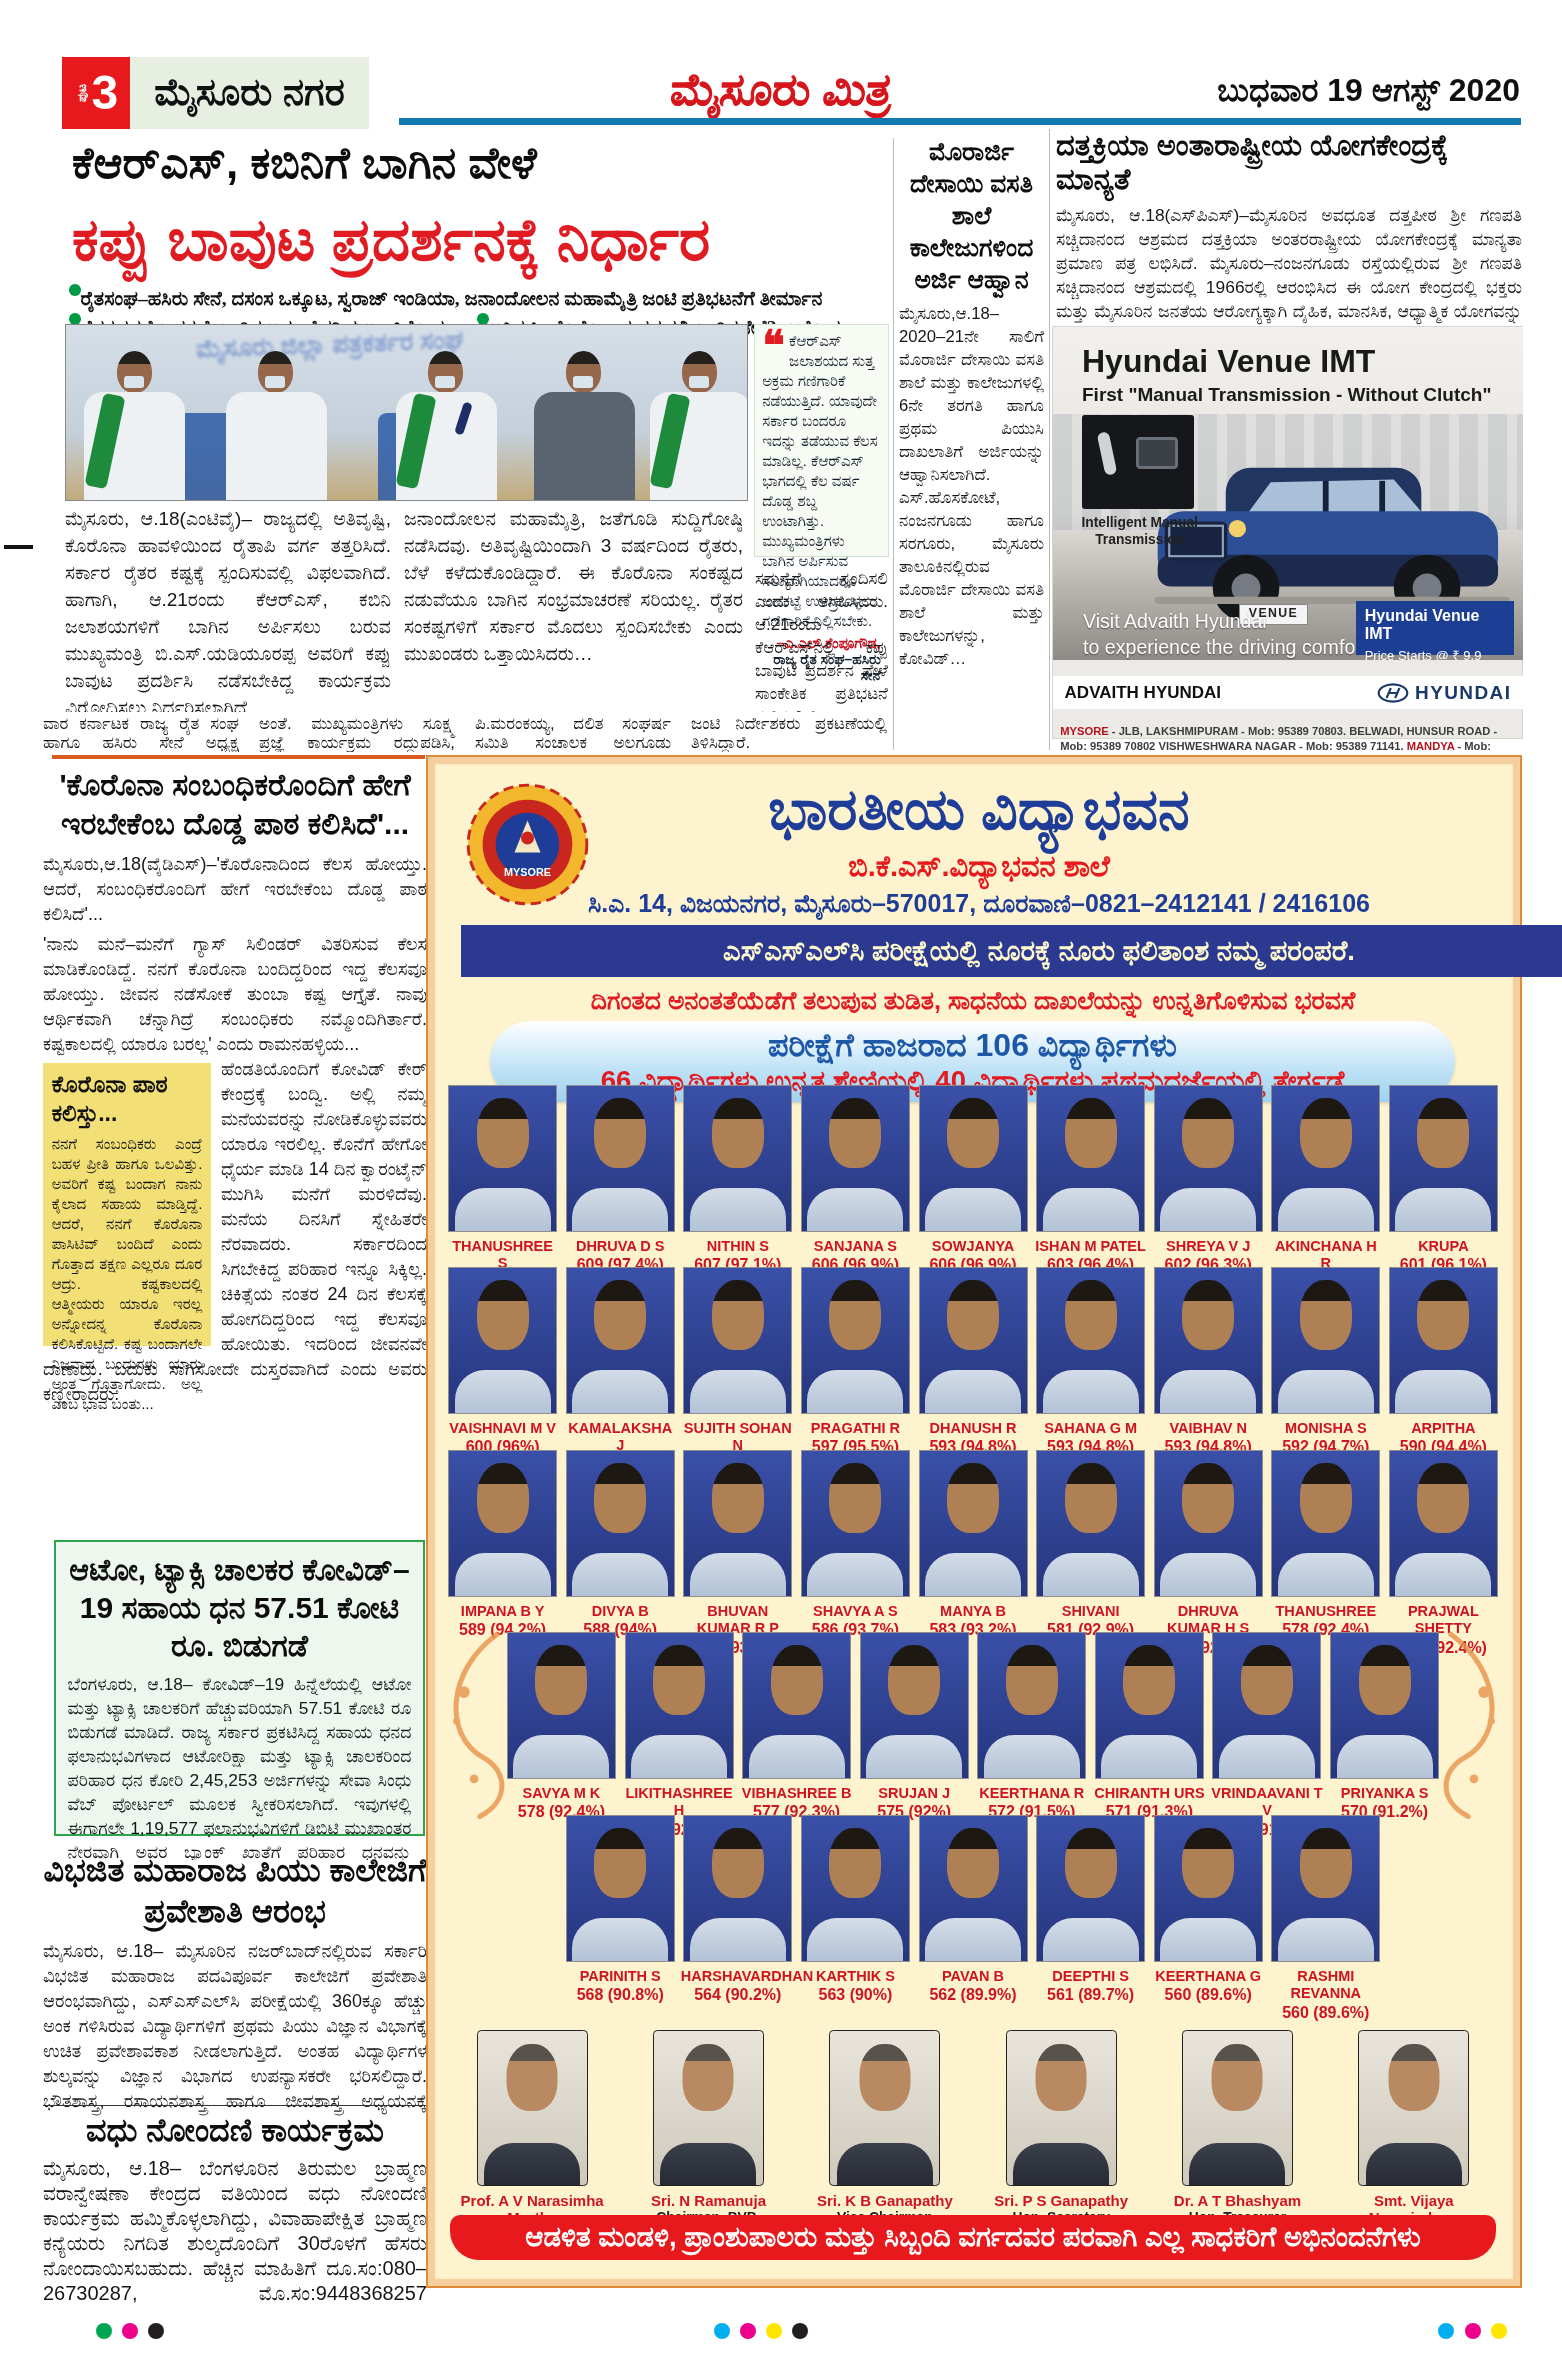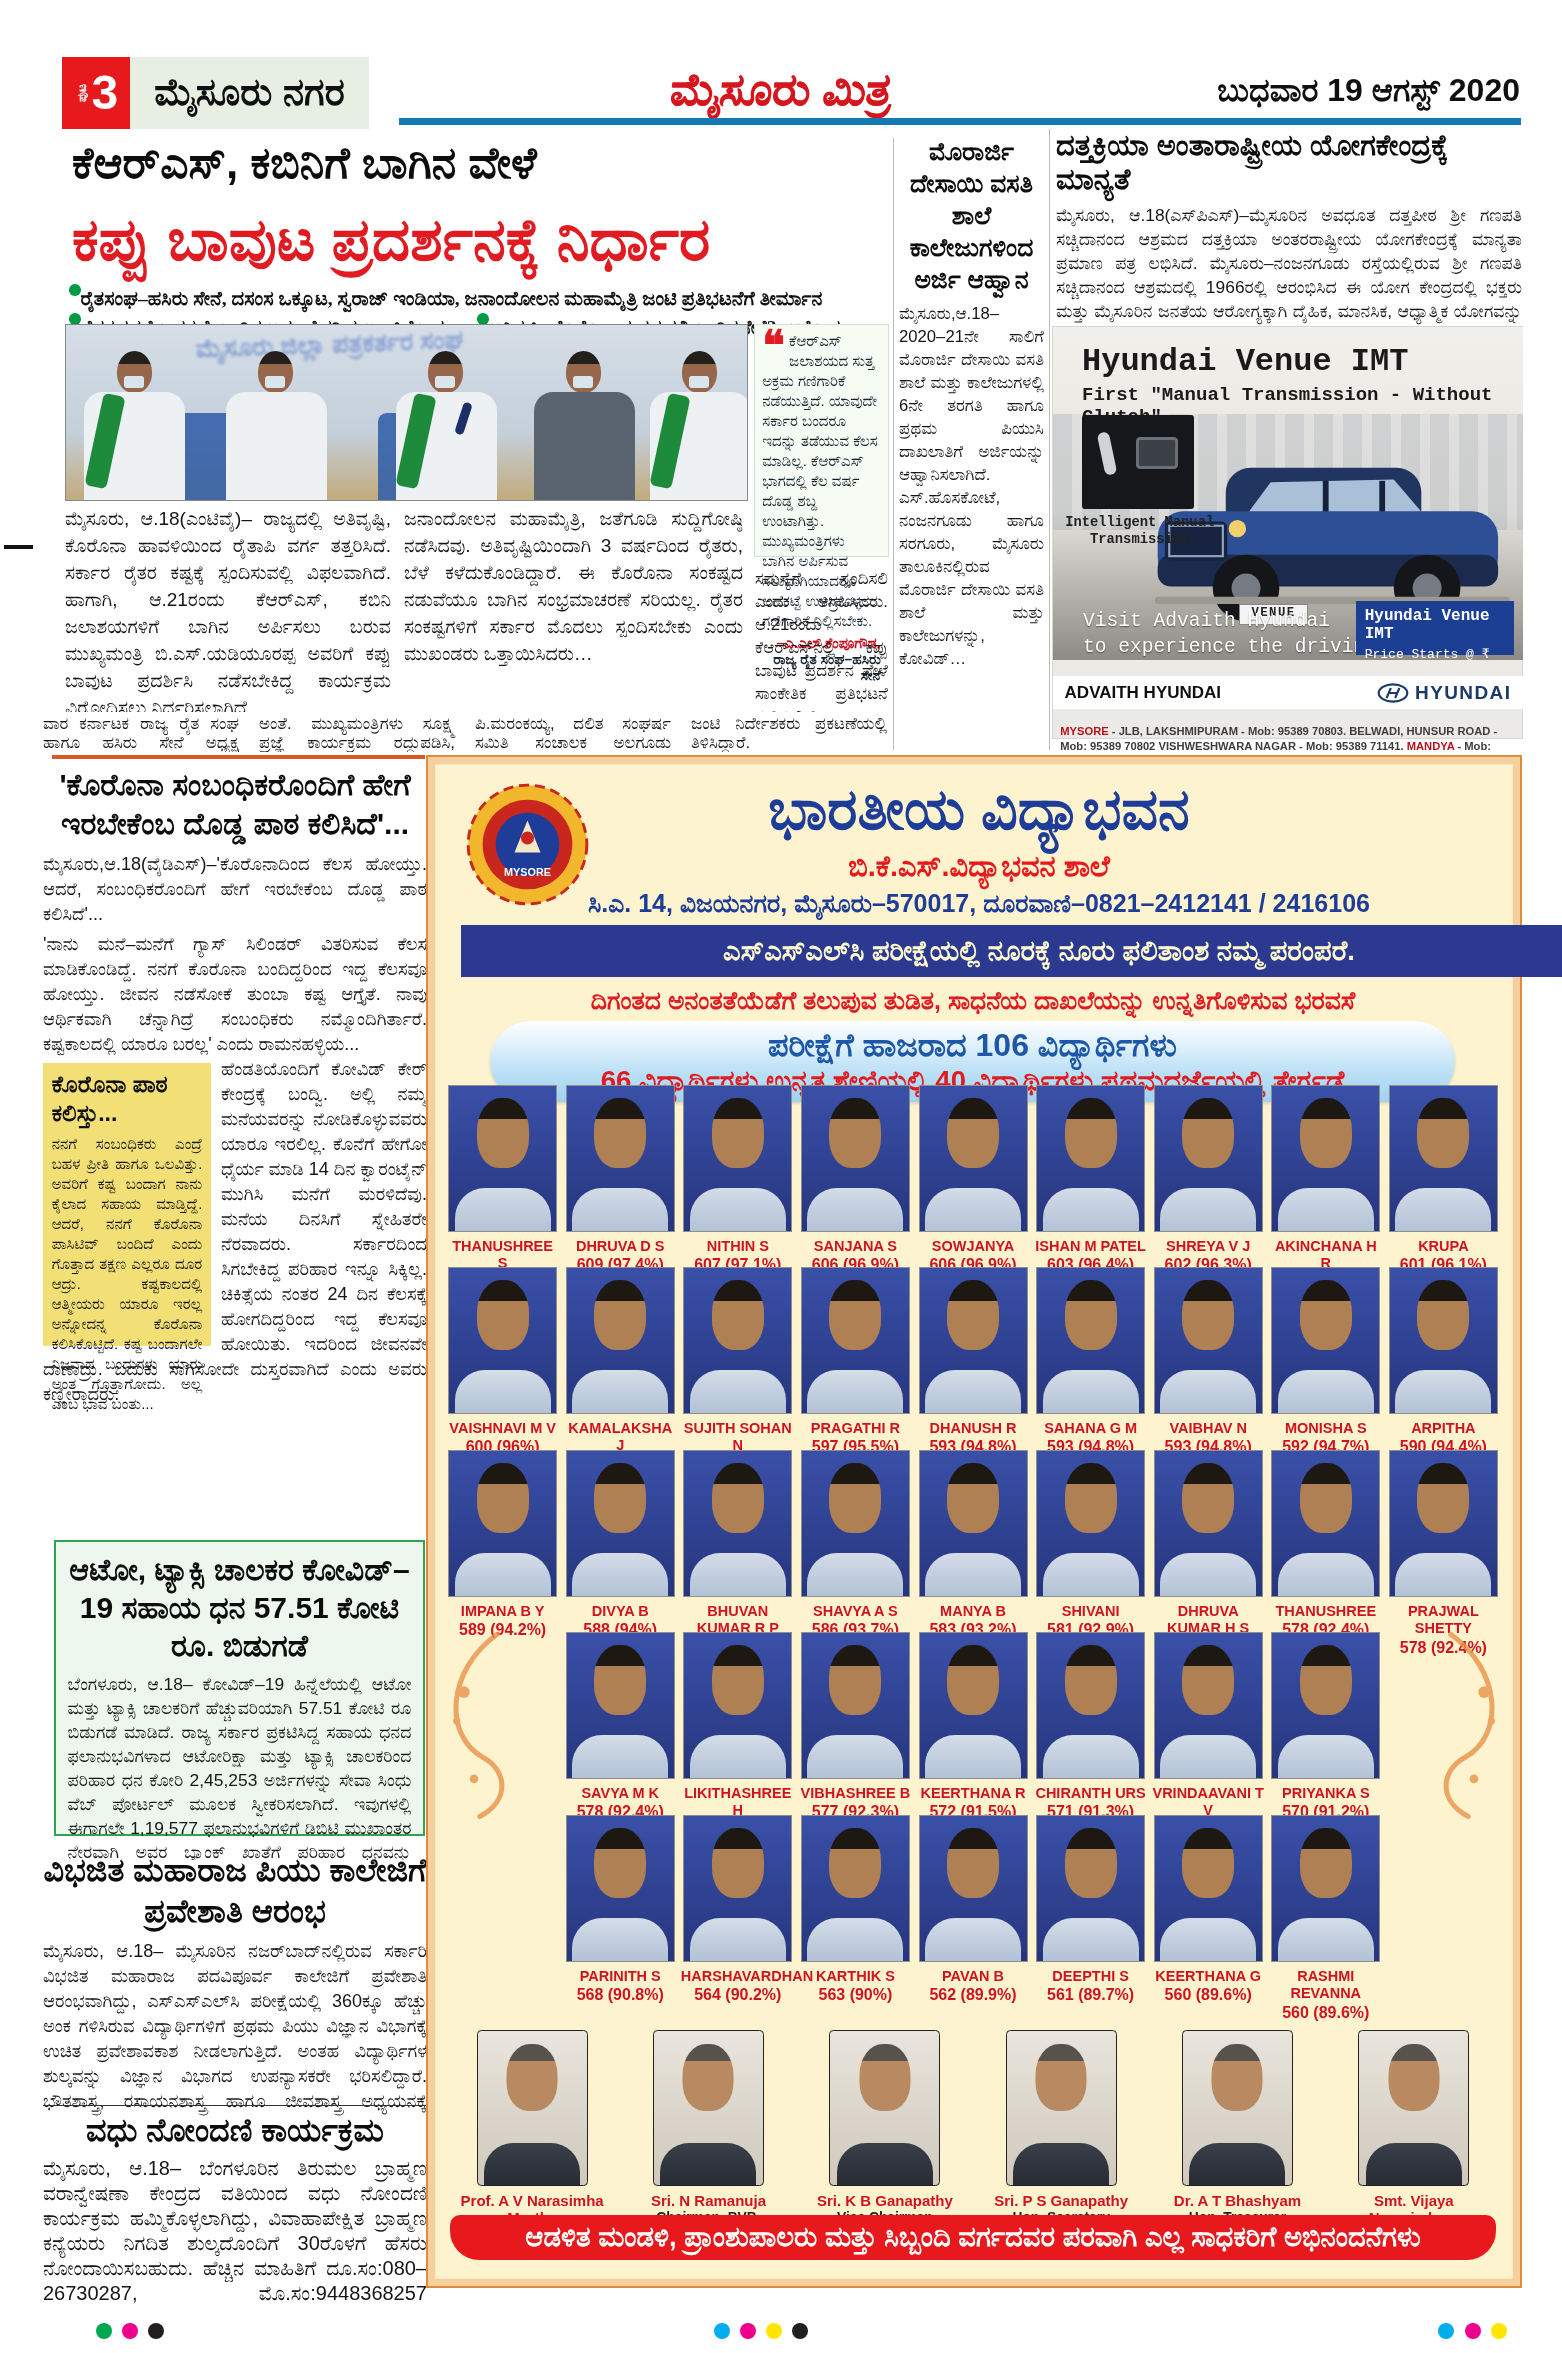--- a/index.html
+++ b/index.html
@@ -61,21 +61,21 @@
   .morarji{left:899px;top:135px;width:145px;}
   .morarji h3{margin:0 0 7.2px 0;text-align:center;font-size:25px;line-height:32px;color:#0d0d0d;}
   .morarji .body-kn{font-size:16.7px;line-height:23px;height:362px;overflow:hidden;}
   
   .datta{left:1056px;top:129px;width:466px;}
   .datta h3{margin:0 0 5.8px 0;font-size:29px;color:#0d0d0d;}
   .datta .body-kn{font-size:17.4px;line-height:24px;height:158px;overflow:hidden;}
   
   .hyundai{left:1052px;top:326px;width:471px;height:413px;background:#eceae6;border:0.7px solid #d8d5cf;box-sizing:border-box;}
   .hy-photo{position:absolute;left:0;top:0;width:470px;height:333px;overflow:hidden;
-            background:linear-gradient(180deg,#f2f0ec 0%,#e7e4df 55%,#b9b6b0 78%,#8e8b86 100%);font-family:Liberation Mono, monospace;}
+            background:linear-gradient(180deg,#f2f0ec 0%,#e7e4df 55%,#b9b6b0 78%,#8e8b86 100%);}
   .hy-sky{position:absolute;left:0;top:87px;width:470px;height:116px;opacity:.35;
           background:repeating-linear-gradient(90deg,#9aa3ad 0 19px,#c7ccd2 19px 29px);}
   .hy-title{position:absolute;left:29px;top:16px;font-size:32px;font-weight:800;color:#1a1a1a;}
   .hy-sub{position:absolute;left:29px;top:57px;font-size:19px;font-weight:bold;color:#1a1a1a;}
   .hy-inset{position:absolute;left:29px;top:88px;width:112px;height:94px;background:#15171b;border-radius:2.9px;}
   .hy-inset::before{content:"";position:absolute;left:19px;top:17.4px;width:11.6px;height:43px;background:#cfd3d8;border-radius:5.8px;transform:rotate(-12deg);}
   .hy-inset::after{content:"";position:absolute;right:16px;top:22px;width:42px;height:32px;background:#3c4148;border-radius:4.3px;box-shadow:inset 0 0 0 2.9px #6a7078;}
   .hy-inset-cap{position:absolute;left:7.2px;top:187px;width:159px;text-align:center;font-size:13.8px;font-weight:bold;color:#222;line-height:17.4px;}
   .hy-car{position:absolute;left:87px;top:93px;width:383px;height:239px;}
   .hy-plate{position:absolute;left:186px;top:277px;width:67px;height:19px;background:#f4f4f4;border:0.7px solid #888;
@@ -508,20 +508,25 @@
           <div class="stu-name">LIKITHASHREE H</div>
           <div class="stu-score">577 (92.3%)</div>
         </div>
         <div class="stu">
           <div class="stu-photo"></div>
           <div class="stu-name">VIBHASHREE B</div>
           <div class="stu-score">577 (92.3%)</div>
         </div>
         <div class="stu">
           <div class="stu-photo"></div>
+          <div class="stu-name">SRUJAN J</div>
+          <div class="stu-score">575 (92%)</div>
+        </div>
+        <div class="stu">
+          <div class="stu-photo"></div>
           <div class="stu-name">KEERTHANA R</div>
           <div class="stu-score">572 (91.5%)</div>
         </div>
         <div class="stu">
           <div class="stu-photo"></div>
           <div class="stu-name">CHIRANTH URS</div>
           <div class="stu-score">571 (91.3%)</div>
         </div>
         <div class="stu">
           <div class="stu-photo"></div>

